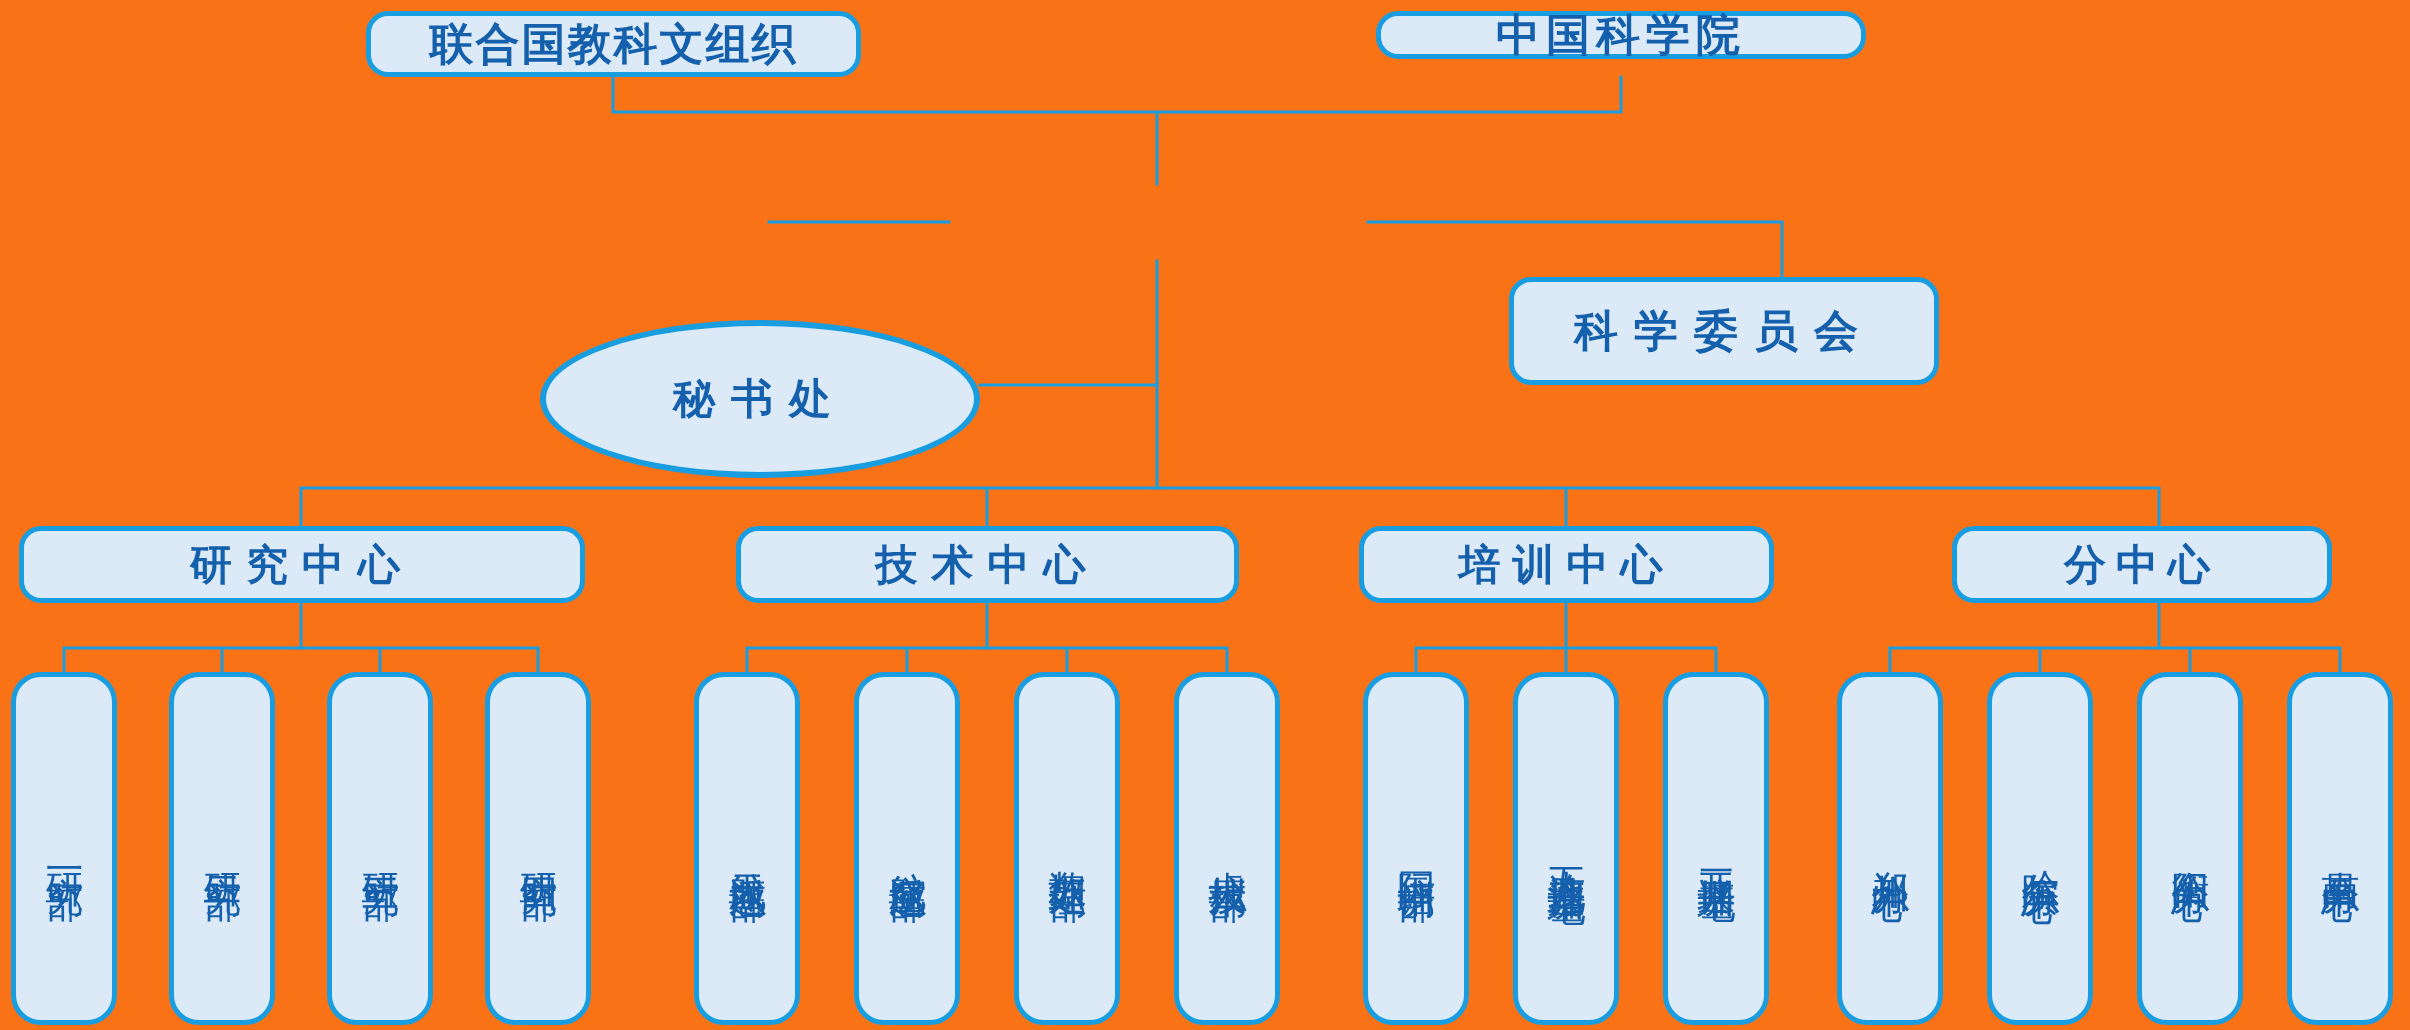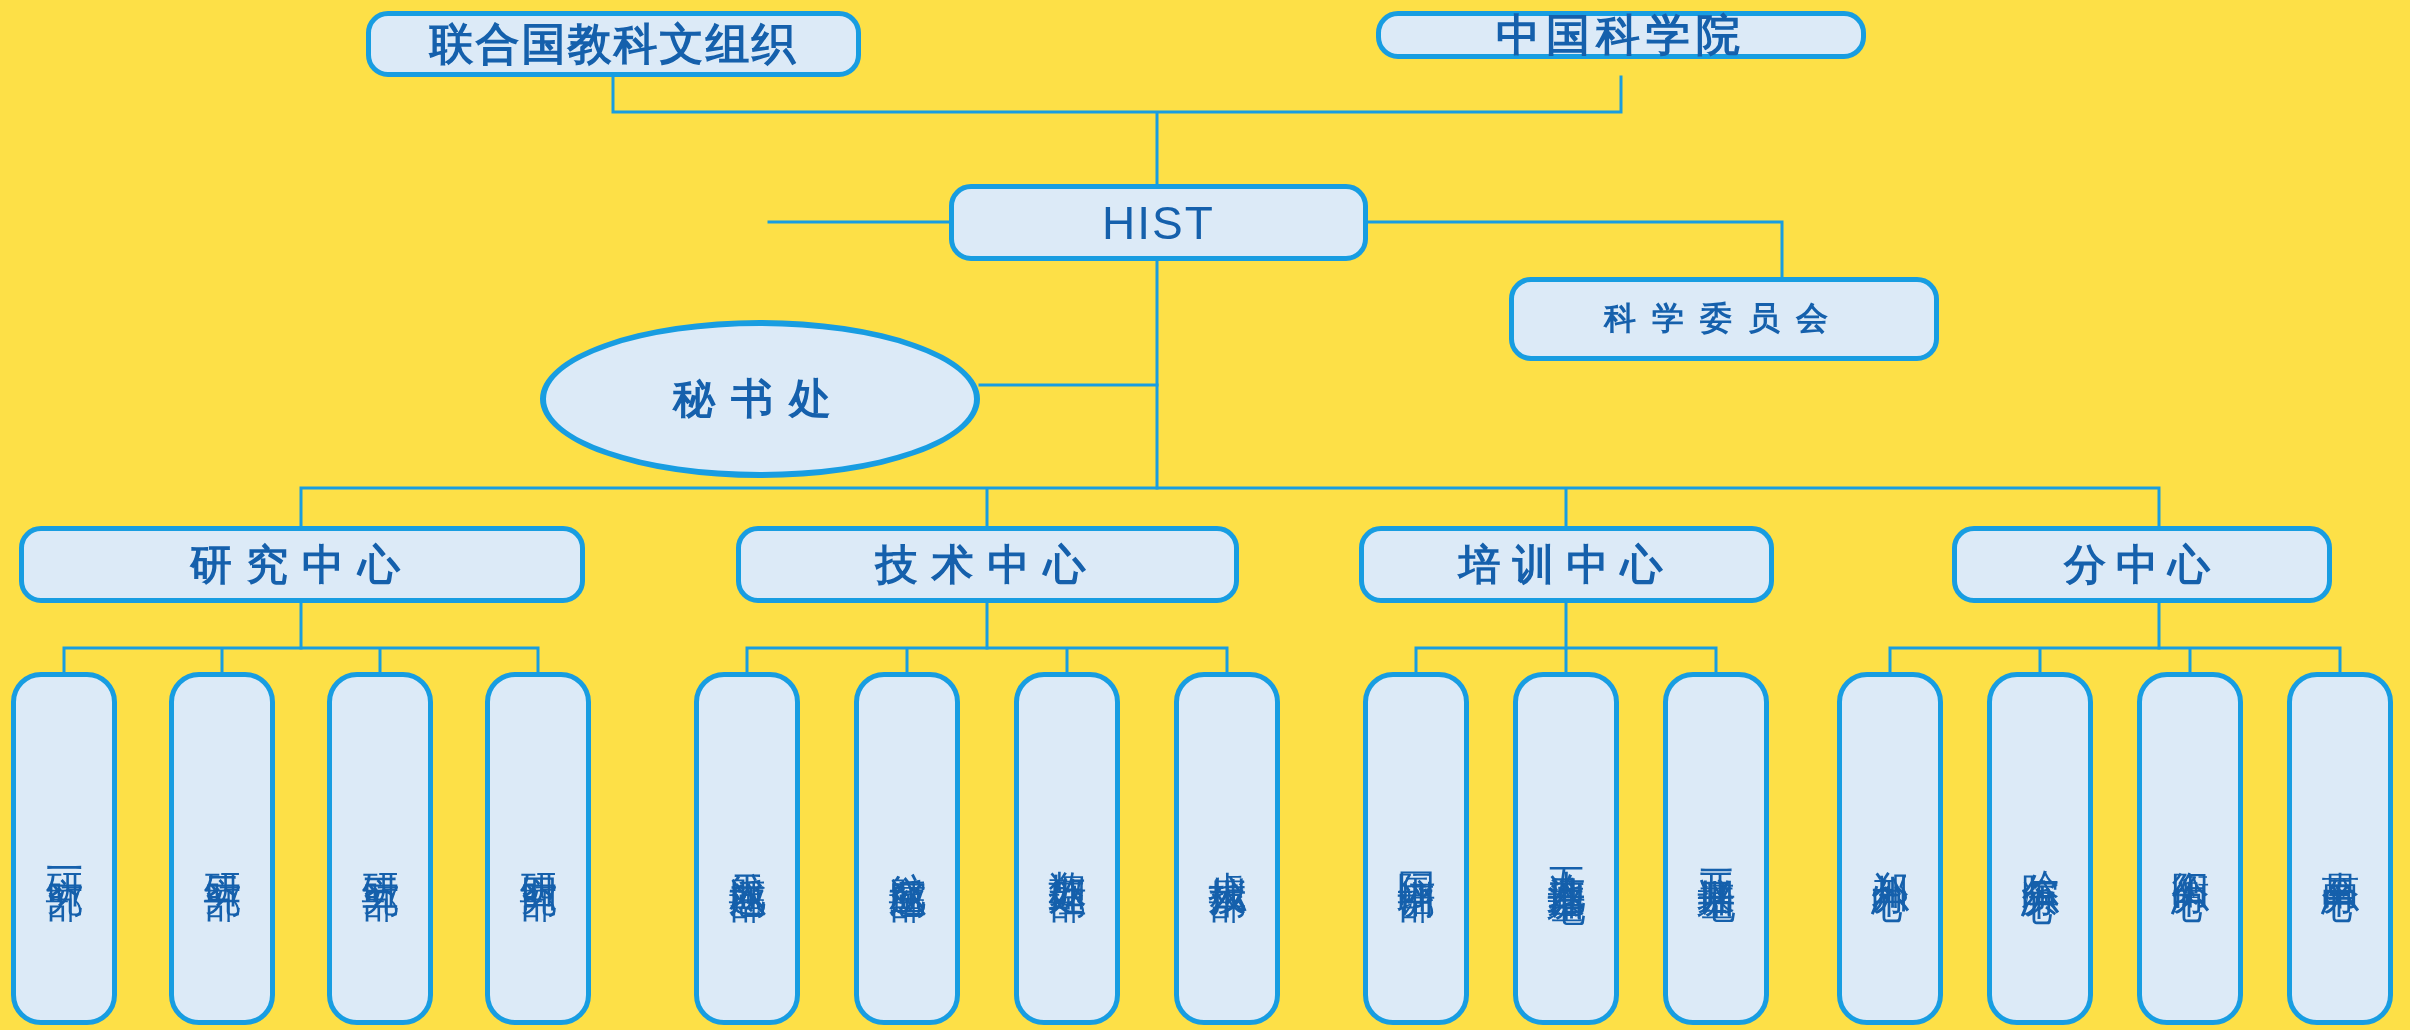--- a/index.html
+++ b/index.html
@@ -1,19 +1,19 @@
 <!DOCTYPE html>
 <html><head>
 <meta charset="utf-8">
 <style>
   html,body{margin:0;padding:0;background:#ffffff;}
   .canvas{
     position:relative;
     width:2410px;height:1030px;
-    background:#fde047;
+    background:#f97316;
     font-family:"Liberation Sans","DejaVu Sans",sans-serif;
     overflow:hidden;
   }
   .wires{position:absolute;left:0;top:0;z-index:1;}
   .wires path{stroke:#189de1;stroke-width:3;fill:none;stroke-linecap:square;}
   .box{
     position:absolute;z-index:2;box-sizing:border-box;
     background:#dceaf7;border:5px solid #189de1;border-radius:22px;
     display:flex;align-items:center;justify-content:center;
     color:#1560ac;font-weight:700;text-align:center;white-space:nowrap;
@@ -41,22 +41,21 @@
     <path d="M301 603 V648 M987 603 V648 M1566 603 V648 M2159 603 V648"></path>
     <path d="M64 648 H538 M64 648 V672 M222 648 V672 M380 648 V672 M538 648 V672"></path>
     <path d="M747 648 H1227 M747 648 V672 M907 648 V672 M1067 648 V672 M1227 648 V672"></path>
     <path d="M1416 648 H1716 M1416 648 V672 M1566 648 V672 M1716 648 V672"></path>
     <path d="M1890 648 H2340 M1890 648 V672 M2040 648 V672 M2190 648 V672 M2340 648 V672"></path>
   </svg>
 
   <div class="box" style="left:366px;top:11px;width:495px;height:66px;font-size:44px;letter-spacing:2px;">联合国教科文组织</div>
   <div class="box" style="left:1376px;top:11px;width:490px;height:48px;font-size:44px;letter-spacing:6px;">中国科学院</div>
 
-  <div class="box latin" style="left:949px;top:184px;width:419px;height:77px;font-size:46px;letter-spacing:2px;">HIST</div>
-  <div class="box" style="left:1509px;top:277px;width:430px;height:84px;font-size:32px;letter-spacing:16px;">科学委员会</div>
+  <div class="box" style="left:1509px;top:277px;width:430px;height:108px;font-size:44px;letter-spacing:16px;">科学委员会</div>
 
   <div class="box ellipse" style="left:540px;top:320px;width:440px;height:158px;font-size:42px;letter-spacing:16px;">秘书处</div>
 
   <div class="box" style="left:19px;top:526px;width:566px;height:77px;font-size:42px;letter-spacing:14px;">研究中心</div>
   <div class="box" style="left:1359px;top:526px;width:415px;height:77px;font-size:42px;letter-spacing:12px;">培训中心</div>
   <div class="box" style="left:736px;top:526px;width:503px;height:77px;font-size:42px;letter-spacing:14px;">技术中心</div>
   <div class="box" style="left:1952px;top:526px;width:380px;height:77px;font-size:42px;letter-spacing:10px;">分中心</div>
 
   <div class="box vbox" style="left:11px;top:672px;width:106px;height:353px;">
       <span>研究一部</span>

